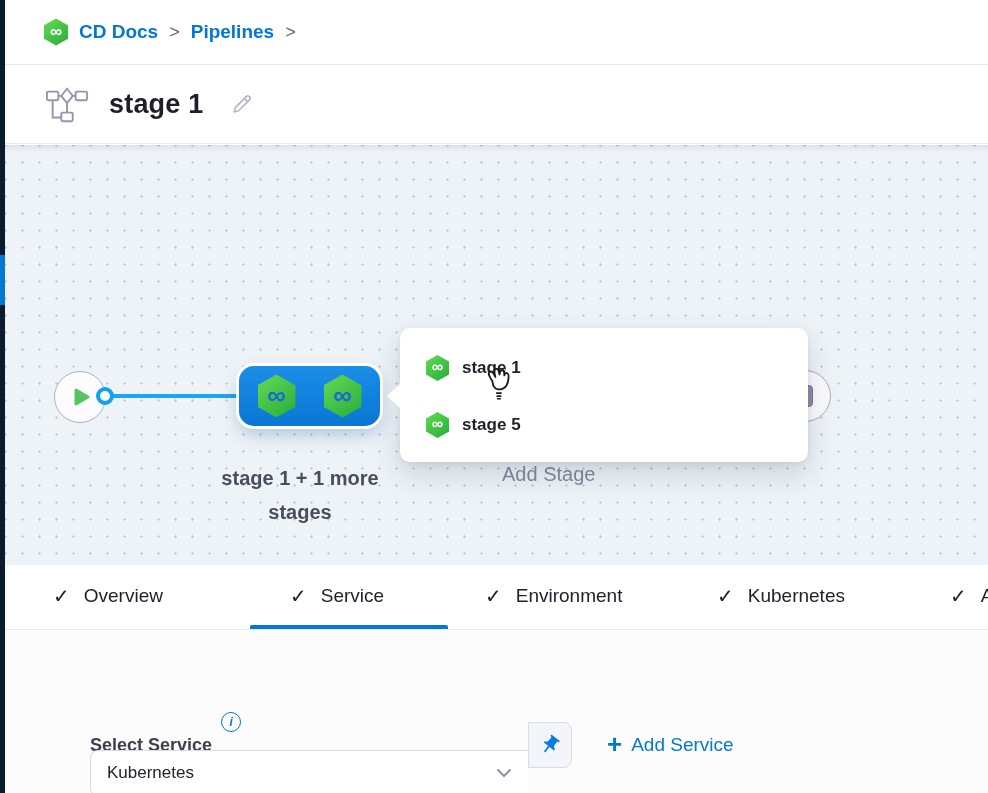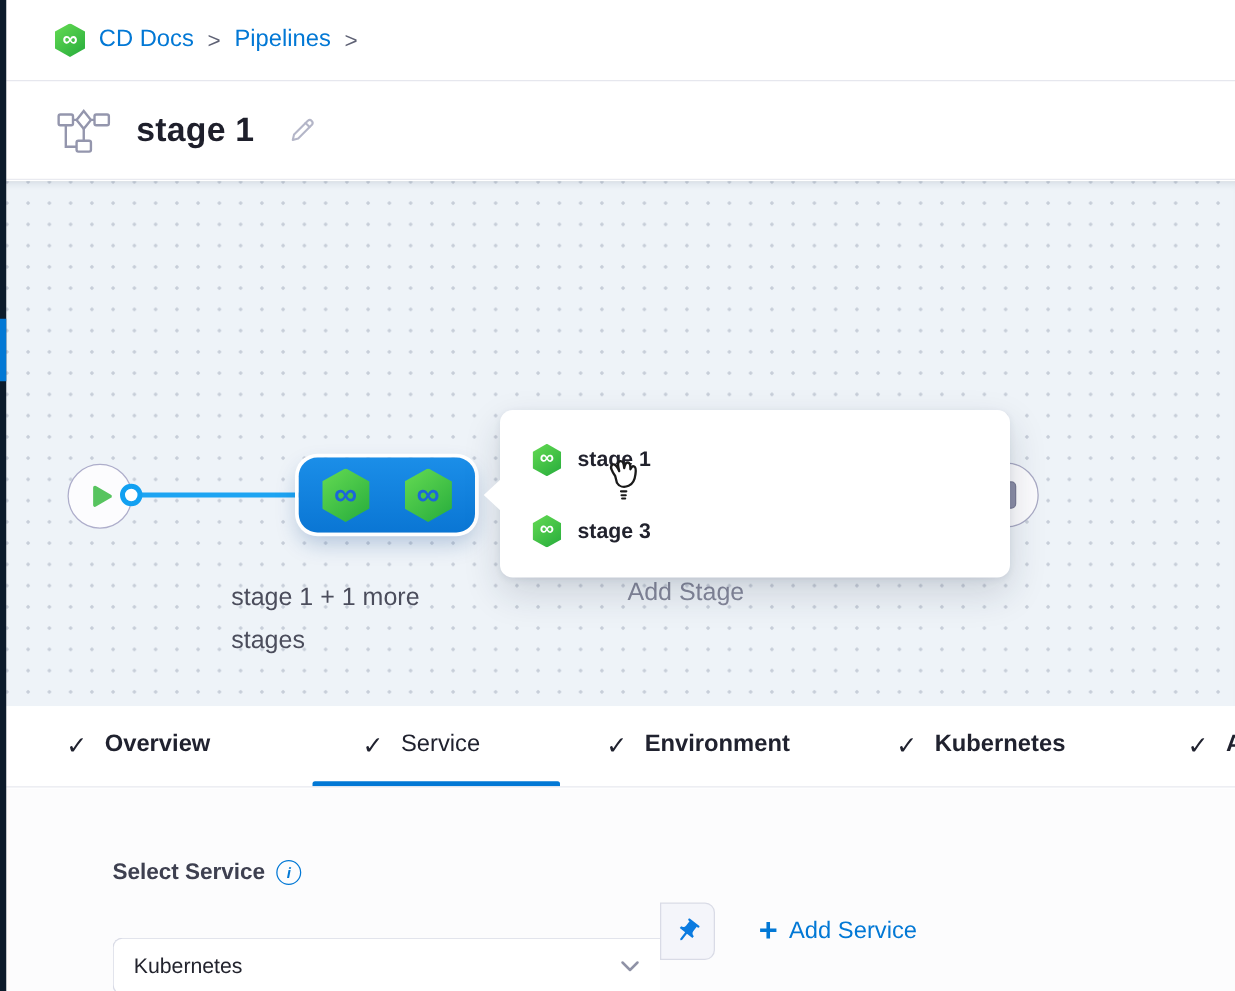--- a/index.html
+++ b/index.html
@@ -7,21 +7,21 @@
   body { font-family: "Liberation Sans", "DejaVu Sans", sans-serif; }
   .page { position:relative; width:988px; height:793px; overflow:hidden; background:#fff; }
 
   
   .leftbar { position:absolute; left:0; top:0; width:5px; height:793px; background:#0c1b2b; z-index:20; }
   .leftbar-accent { position:absolute; left:0; top:255px; width:5px; height:50px; background:#0278d5; }
 
   
   .crumbbar { position:absolute; left:5px; right:0; top:0; height:65px; background:#fff; border-bottom:1px solid #e6e7ee; display:flex; align-items:center; padding-left:39px; }
   .crumb-row { display:flex; align-items:center; gap:11px; }
-  .crumb-link { color:#0278d5; font-size:19px; font-weight:400; cursor:pointer; }
+  .crumb-link { color:#0278d5; font-size:19px; font-weight:700; cursor:pointer; }
   .crumb-sep { color:#5f6275; font-size:18px; font-weight:500; }
 
   
   .hex { display:flex; align-items:center; justify-content:center; clip-path:polygon(50% 0,100% 25%,100% 75%,50% 100%,0 75%,0 25%); background:linear-gradient(140deg,#5ed650 10%,#2cb03e 90%); }
   .hex span { font-weight:700; line-height:1; transform:translateY(-1px); }
   .hex-logo { width:24px; height:27px; }
   .hex-logo span { color:#fff; font-size:17px; }
   .hex-node { width:38px; height:43px; }
   .hex-node span { color:#1b66d9; font-size:26px; }
   .hex-popup { width:23px; height:26px; }
@@ -50,35 +50,35 @@
   .stop-square { width:15px; height:22px; background:#8d8fa8; border:1.5px solid #787a94; border-radius:4px; }
 
   .stage-popup { position:absolute; left:395px; top:183px; width:408px; height:134px; background:#fff; border-radius:10px;
                  box-shadow:0 12px 30px rgba(25,35,60,.16), 0 2px 6px rgba(25,35,60,.08); z-index:5; padding-top:22px; }
   .popup-tail { position:absolute; left:-13px; top:55px; width:0; height:0; border-top:13px solid transparent; border-bottom:13px solid transparent; border-right:14px solid #fff; }
   .popup-item { display:flex; align-items:center; gap:13px; height:36px; margin:0 0 21px 26px; cursor:pointer; }
   .popup-item-label { font-size:17px; font-weight:600; color:#21222d; }
 
   .hand-cursor { position:absolute; left:474px; top:215px; z-index:6; pointer-events:none; }
 
-  .stage-group-label { position:absolute; left:180px; top:316px; width:230px; font-size:20px; line-height:34px; color:#4b4d5c; }
+  .stage-group-label { position:absolute; left:180px; top:316px; width:230px; text-align:center; font-size:20px; line-height:34px; color:#4b4d5c;font-weight:bold; }
   .add-stage-label { position:absolute; left:497px; top:318px; width:160px; text-align:left; font-size:20px; color:#84879a; cursor:pointer; }
 
   
   .tabbar { position:absolute; left:5px; right:0; top:565px; height:65px; background:#fff; border-bottom:1px solid #e8e9ef; overflow:hidden; z-index:4; }
   .tab { position:absolute; top:0; height:62px; display:flex; align-items:center; gap:14px; cursor:pointer; white-space:nowrap; }
   .tab-check { font-size:20px; font-weight:700; color:#20222f; }
-  .tab-label { font-size:19px; font-weight:700; color:#20222f; }
+  .tab-label { font-size:19px; font-weight:400; color:#20222f; }
   .tab.active .tab-label { font-weight:400; }
   .tab-underline { position:absolute; left:245px; bottom:0; width:198px; height:4px; background:#0278d5; border-radius:2px 2px 0 0; }
 
   
   .content { position:absolute; left:5px; right:0; top:631px; bottom:0; background:#fcfcfd; }
   .svc-label-row { position:absolute; left:85px; top:56px; display:flex; align-items:center; gap:9px; }
-  .svc-label { font-size:18px; font-weight:700; color:#3e4050; }
+  .svc-label { font-size:18px; font-weight:700; color:#3e4050;margin-top:48px; }
   .info-icon { width:20px; height:20px; border-radius:50%; border:1.7px solid #0278d5; color:#0278d5; font-size:12px; font-weight:700; display:flex; align-items:center; justify-content:center; cursor:pointer; font-style:italic; }
   .select-group { position:absolute; left:85px; top:91px; display:flex; }
   .select-box { width:438px; height:46px; background:#fff; border:1px solid #d9dbe6; border-right:none; border-radius:8px 0 0 8px; display:flex; align-items:center; padding:16px 16px; cursor:pointer;margin-top:28px; }
   .select-value { font-size:17px; color:#23242e; flex:1; }
   .pin-seg { width:44px; height:46px; background:#f4f5fa; border:1px solid #d9dbe6; border-radius:0 8px 8px 0; display:flex; align-items:center; justify-content:center; cursor:pointer; }
   .add-service { position:absolute; left:602px; top:91px; height:46px; display:flex; align-items:center; gap:9px; cursor:pointer; }
   .plus-glyph { color:#0278d5; font-size:26px; font-weight:700; line-height:1; transform:translateY(-1px); }
   .add-service-label { color:#0278d5; font-size:19px; font-weight:400; }
 </style>
 </head>
@@ -148,21 +148,21 @@
       <div class="popup-item">
         <div class="hex hex-popup">
             <span>∞</span>
           </div>
         <span class="popup-item-label">stage 1</span>
       </div>
       <div class="popup-item">
         <div class="hex hex-popup">
             <span>∞</span>
           </div>
-        <span class="popup-item-label">stage 3</span>
+        <span class="popup-item-label">stage 5</span>
       </div>
     </div>
 
     <div class="hand-cursor">
       <svg width="38" height="40" viewBox="0 0 24 26" fill="#ffffff" stroke="#1a1a1a" stroke-width="1.2" stroke-linejoin="round" stroke-linecap="round">
         <path d="M8.2 13.5 C6.6 11.3 5.2 8.6 6.7 7.7 C7.9 7 9 8.4 9.7 9.8 L10.3 11 C9.7 8.9 9.1 6.1 10.8 5.8 C12.4 5.5 12.7 7.7 12.9 9.4 C13.2 7.9 13.4 6.3 14.9 6.5 C16.3 6.8 16.1 8.6 16.1 10 C16.6 9 17.1 8.1 18.1 8.6 C19.3 9.2 18.9 11.2 18.7 12.8 C18.4 15.4 17.6 17.6 15.2 18.6 C12.6 19.7 10.2 19 9.1 17 Z"></path>
         <path d="M11.2 21.5 h2.8 M11.5 23.5 h2.2 M11.8 25.2 h1.6" stroke-width="1.1"></path>
       </svg>
     </div>
 

